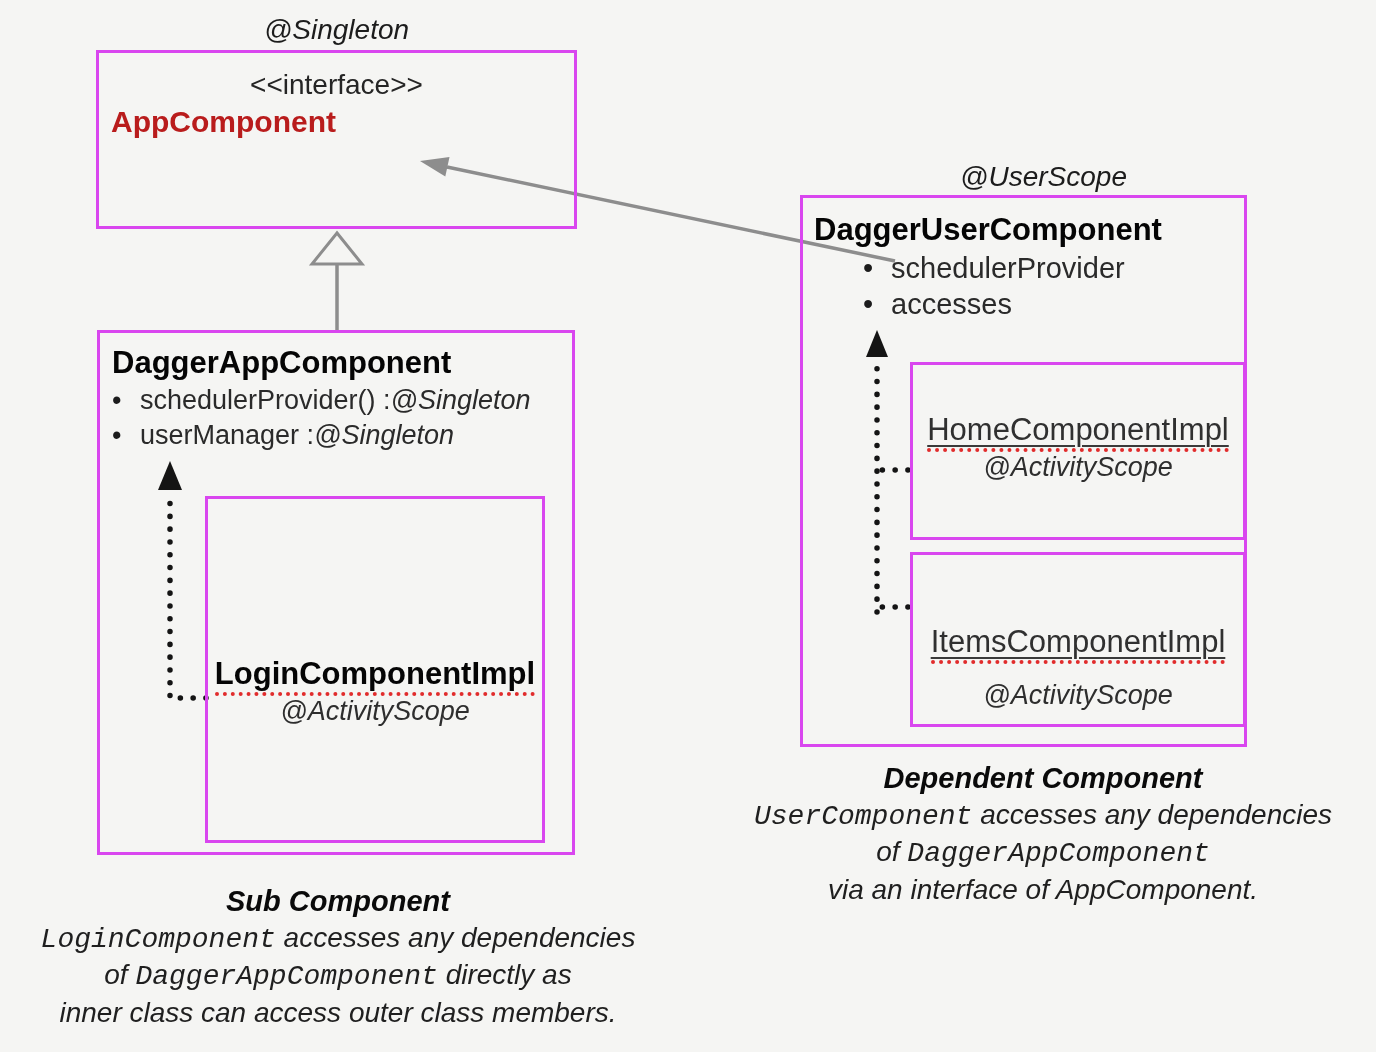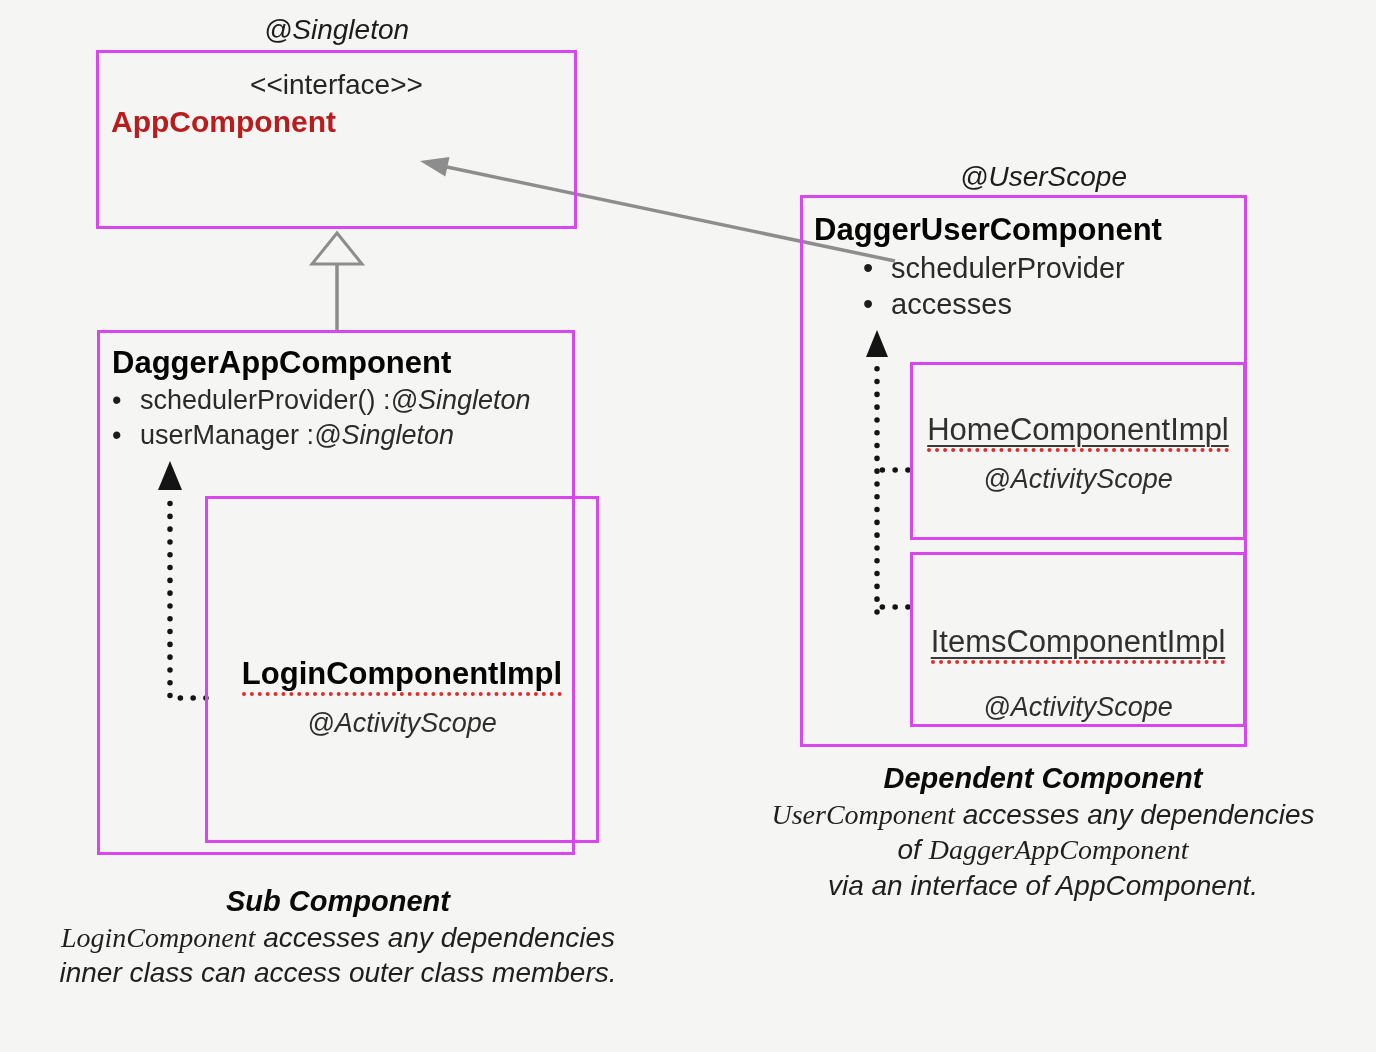--- a/index.html
+++ b/index.html
@@ -26,42 +26,42 @@
   
   #dagger-app-box { left:97px; top:330px; width:478px; height:525px; }
   .dagger-title { position:absolute; left:12px; top:12px; font-size:31px; font-weight:bold; color:#050505; }
   .bullets { position:absolute; }
   #dagger-app-box .bullets { left:12px; top:50px; }
   .bullet-line { display:flex; align-items:baseline; font-size:27px; color:#2a2a2a; line-height:35px; }
   .bullet-line .dot { width:28px; flex:0 0 28px; color:#1c1c1c; }
   .italic { font-style:italic; }
 
   
-  #login-box { left:205px; top:496px; width:394px; height:347px; display:flex; flex-direction:column; align-items:center; padding-top:158px; }
+  #login-box { left:205px; top:496px; width:340px; height:347px; display:flex; flex-direction:column; align-items:center; padding-top:158px; }
   .impl-title { font-size:31px; color:#303030; line-height:34px; white-space:nowrap; }
   .impl-title.bold { font-weight:bold; color:#050505; }
-  .impl-scope { font-style:italic; font-size:27px; color:#2e2e2e; margin-top:12px; }
+  .impl-scope { font-style:italic; font-size:27px; color:#2e2e2e; margin-top:0; }
   .red-underline { border-bottom:4px dotted #e12c2c; padding-bottom:1px; }
   .solid-underline { text-decoration:underline; text-decoration-thickness:2px; text-underline-offset:5px; text-decoration-color:#3a3a3a; }
 
   
   #user-box { left:781px; top:195px; width:447px; height:552px;margin-left:19px; }
   #user-box .dagger-title { left:11px; top:14px; }
   #user-box .bullets { left:60px; top:52px; }
   #user-box .bullet-line { font-size:29px; line-height:36px; }
 
   #home-box { left:910px; top:362px; width:336px; height:178px; display:flex; flex-direction:column; align-items:center; padding-top:48px; }
   #items-box { left:910px; top:552px; width:336px; height:175px; display:flex; flex-direction:column; align-items:center; padding-top:70px;gap:16px; }
 
   
   .caption { position:absolute; text-align:center; font-size:28px; font-style:italic; color:#1f1f1f; line-height:35.5px; }
   #left-caption { left:8px; top:884px; width:660px; }
   #right-caption { left:713px; top:761px; width:660px; }
   .caption .cap-title { font-weight:bold; font-size:29px; font-style:italic; color:#0a0a0a; }
-  .code { font-family:Liberation Serif, serif; font-style:italic; font-size:28px; }
+  .code { font-family:Liberation Mono, monospace; font-style:italic; font-size:28px; }
 </style>
 </head>
 <body>
 
 <div id="canvas">
 
   <svg id="overlay" viewBox="0 0 1376 1052">
 
     <g>
       <line x1="337" y1="331" x2="337" y2="264" stroke="#8d8d8d" stroke-width="3.5"></line>
@@ -136,20 +136,21 @@
   </div>
 
   <div id="items-box" class="box">
     <div class="impl-title red-underline solid-underline">ItemsComponentImpl</div>
     <div class="impl-scope">@ActivityScope</div>
   </div>
 
   <div id="left-caption" class="caption">
     <div class="cap-title">Sub Component</div>
     <div><span class="code">LoginComponent</span><span> accesses any dependencies</span></div>
+    <div><span>of </span><span class="code">DaggerAppComponent</span><span> directly as</span></div>
     <div>inner class can access outer class members.</div>
   </div>
 
   <div id="right-caption" class="caption">
     <div class="cap-title">Dependent Component</div>
     <div><span class="code">UserComponent</span><span> accesses any dependencies</span></div>
     <div><span>of </span><span class="code">DaggerAppComponent</span></div>
     <div>via an interface of AppComponent.</div>
   </div>
 

